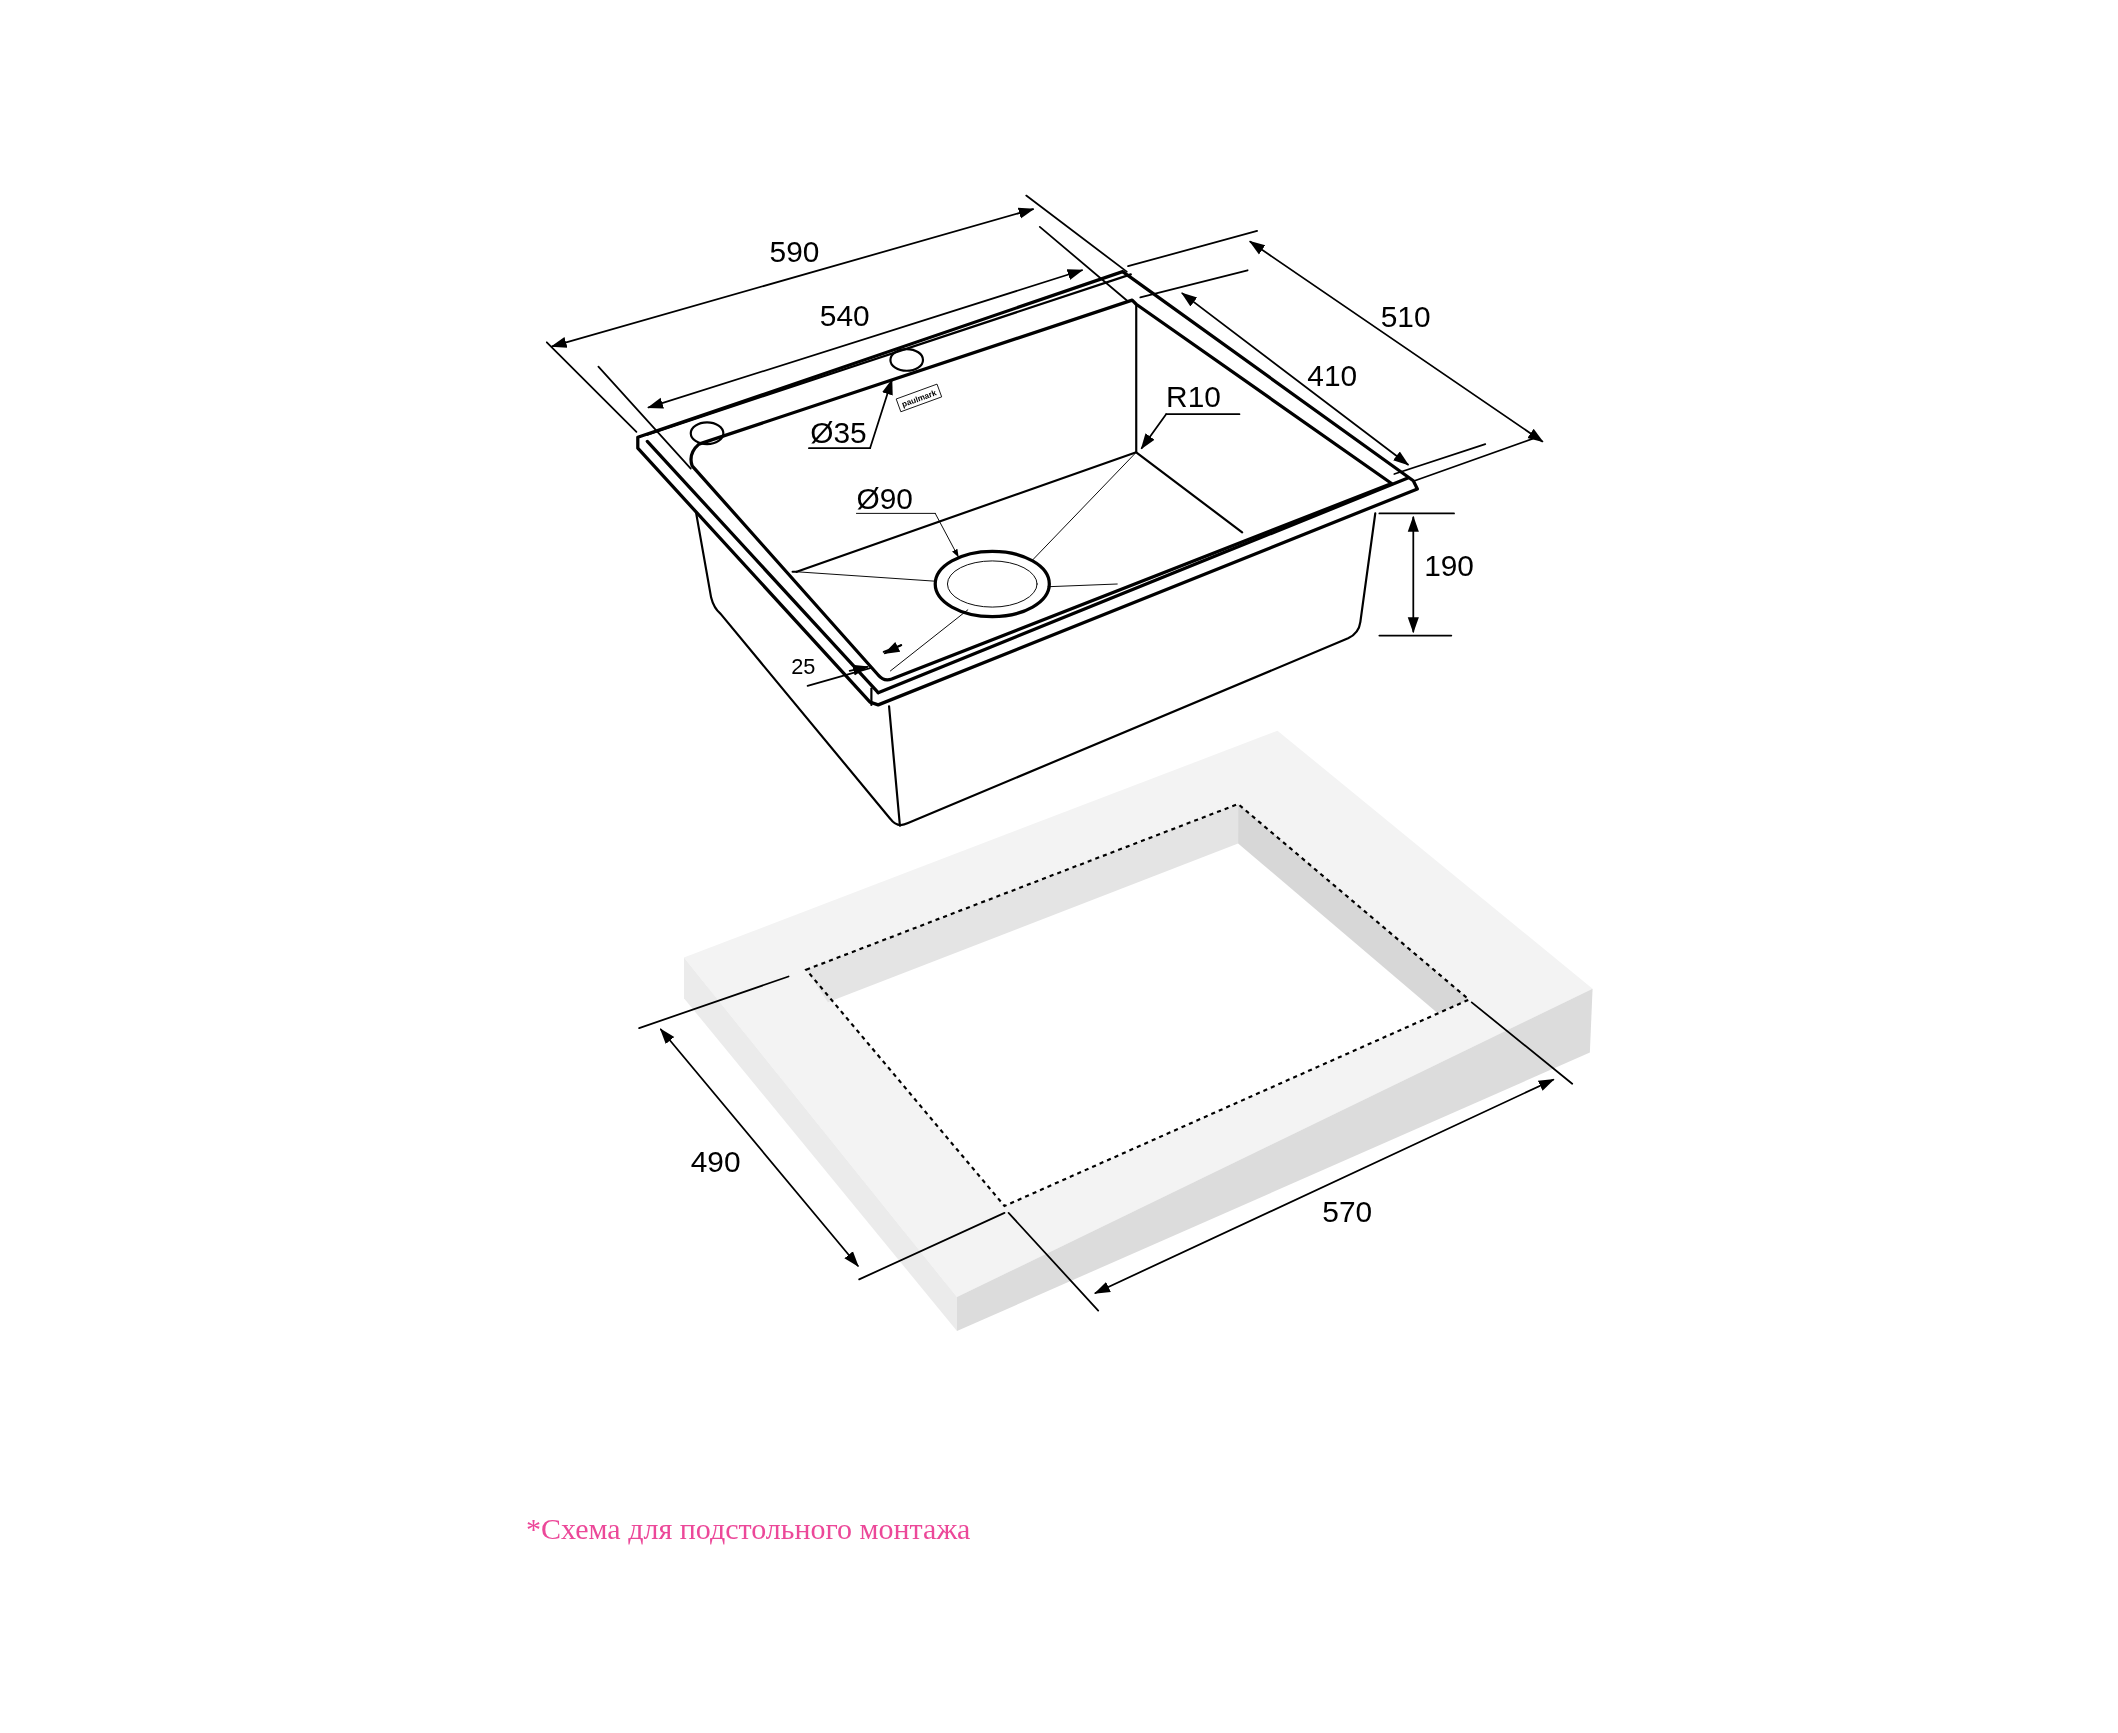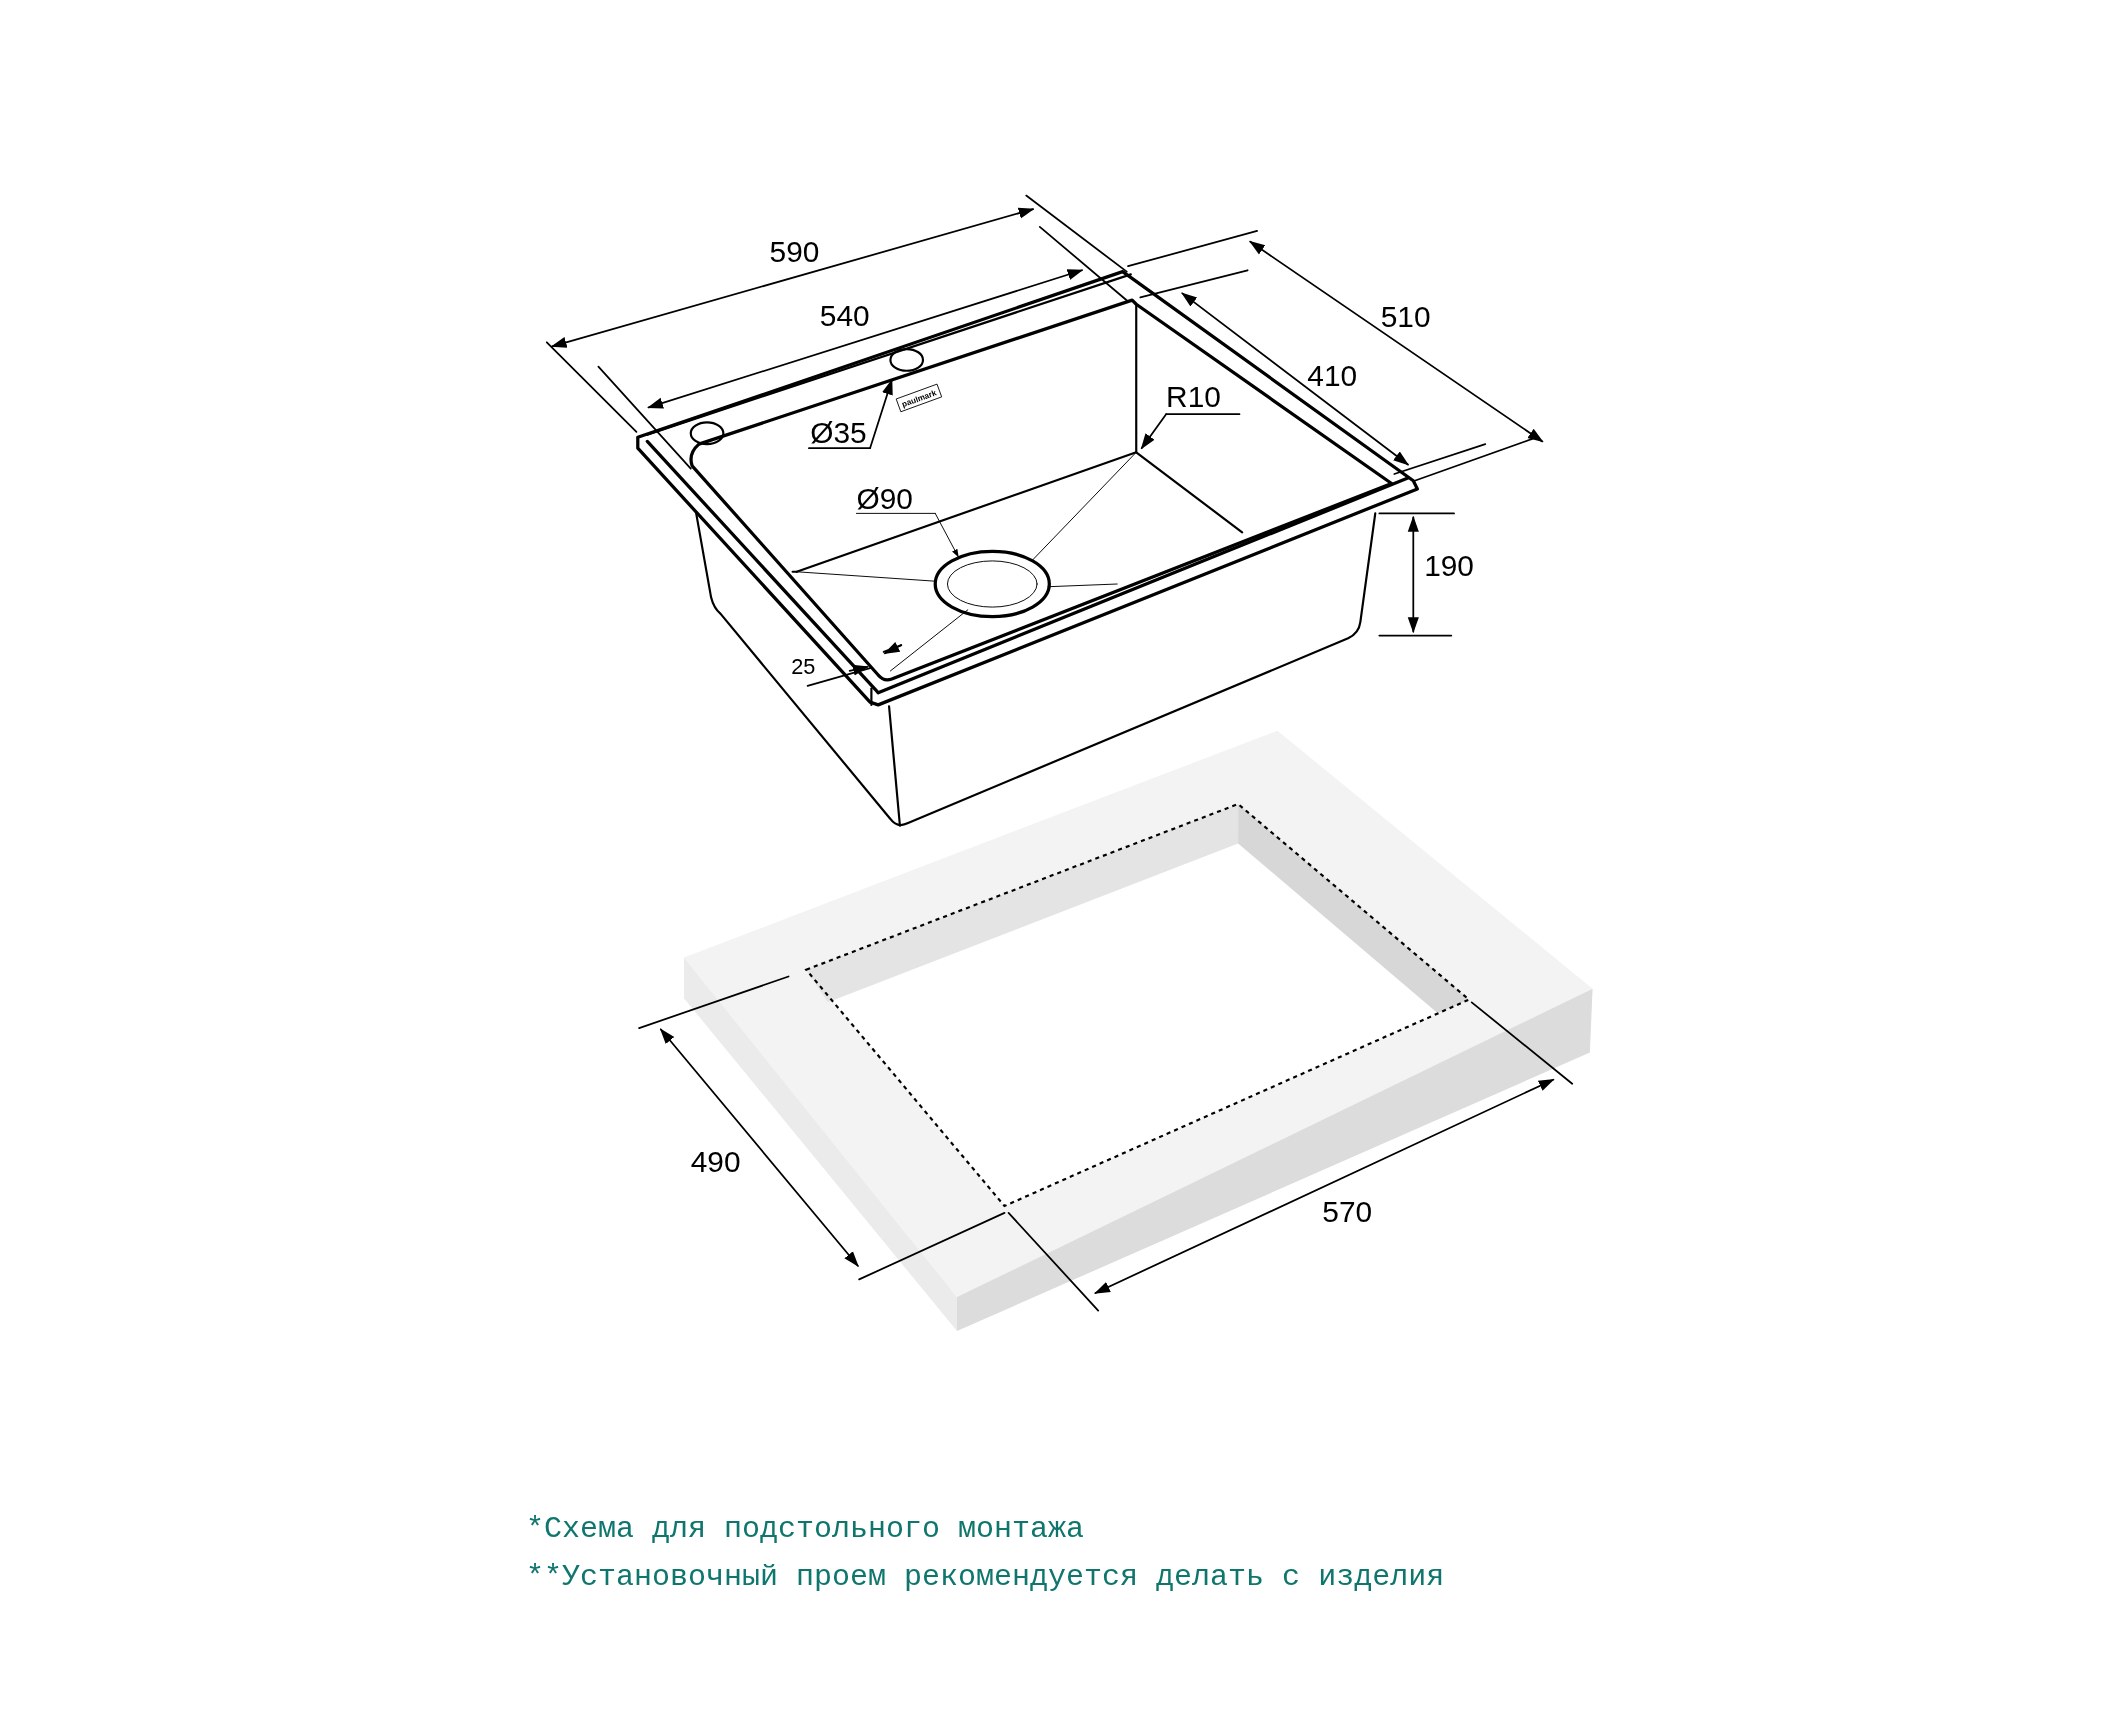--- a/index.html
+++ b/index.html
@@ -6,21 +6,21 @@
   body{width:2119px;height:1733px;position:relative;overflow:hidden;font-family:"Liberation Sans",sans-serif;}
   #drawing{position:absolute;left:0;top:0;width:2119px;height:1733px;}
   .ln{stroke:#000;fill:none;stroke-linecap:round;stroke-linejoin:round;}
   .thick{stroke-width:2.4;}
   .med{stroke-width:1.6;}
   .thin{stroke-width:0.7;}
   .dim{stroke-width:1.3;}
   .lbl{font-family:"Liberation Sans",sans-serif;font-size:22px;fill:#000;}
   .lbl-sm{font-family:"Liberation Sans",sans-serif;font-size:16px;fill:#000;}
   .dash{stroke:#000;stroke-width:1.6;stroke-dasharray:3 3;fill:none;}
-  .notes{position:absolute;left:526px;top:1505px;font-family:Liberation Mono, monospace;font-size:30px;line-height:48px;color:#0f766e;}
+  .notes{position:absolute;left:526px;top:1505px;font-family:Liberation Serif, serif;font-size:30px;line-height:48px;color:#ec4899;}
   .note{display:block;white-space:nowrap;}
 </style>
 </head>
 <body>
 
 <svg id="drawing" viewBox="0 0 1559 1276" xmlns="http://www.w3.org/2000/svg">
   <defs>
     <marker id="arr" viewBox="0 0 10 10" refX="9" refY="5" markerWidth="9" markerHeight="9" orient="auto-start-reverse">
       <path d="M0,1.5 L10,5 L0,8.5 z" fill="#000"></path>
     </marker>
@@ -148,15 +148,14 @@
     <line class="ln dim" x1="594" y1="505" x2="640" y2="492"></line>
     <line class="ln dim" x1="650" y1="480" x2="663" y2="475"></line>
     <line class="ln dim" x1="625" y1="494" x2="638" y2="491" marker-end="url(#arr)"></line>
     <line class="ln dim" x1="663" y1="475" x2="651" y2="481" marker-end="url(#arr)"></line>
     <text class="lbl-sm" x="582" y="496">25</text>
   </g>
 </svg>
 
 <div class="notes">
   <span class="note">*Схема для подстольного монтажа</span>
-  <span class="note">**Установочный проем рекомендуется делать с изделия</span>
 </div>
 
 
 </body></html>

